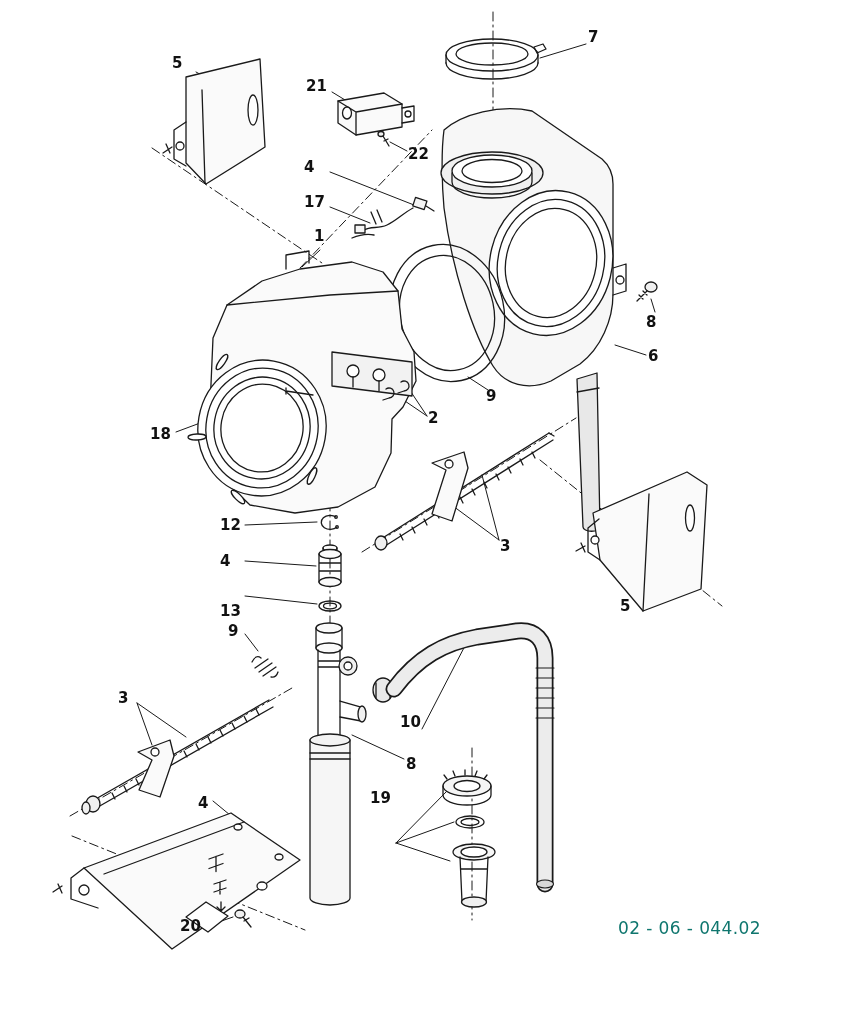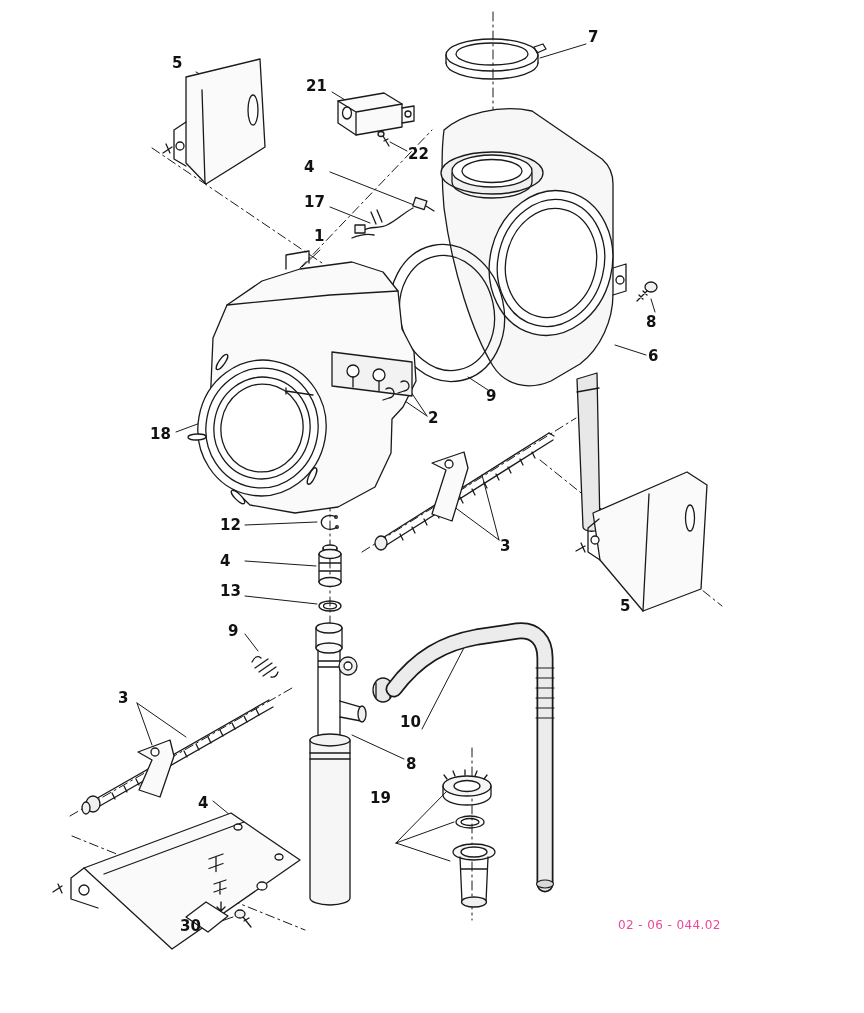--- a/index.html
+++ b/index.html
@@ -14,22 +14,22 @@
   .callout{
     position:absolute;
     font-weight:bold;
     font-size:15px;
     color:#111;
     line-height:1;
     user-select:none;
   }
   .drawing-number{
     position:absolute;
-    font-size:12px;
-    color:#ec4899;
+    font-size:17px;
+    color:#0f766e;
     letter-spacing:0.4px;
   }
   .ln{stroke:#1a1a1a;stroke-width:1.3;stroke-linecap:round;stroke-linejoin:round;}
   .cl path{stroke:#1a1a1a;stroke-width:1;fill:none;stroke-dasharray:9 4 2 4;}
   .leader path{stroke:#1a1a1a;stroke-width:1;fill:none;}
 </style>
 </head>
 <body>
 
 <div id="canvas">
@@ -292,25 +292,25 @@
 <div class="callout" style="left:304px;top:195px">17</div>
 <div class="callout" style="left:314px;top:229px">1</div>
 <div class="callout" style="left:646px;top:315px">8</div>
 <div class="callout" style="left:648px;top:349px">6</div>
 <div class="callout" style="left:486px;top:389px">9</div>
 <div class="callout" style="left:428px;top:411px">2</div>
 <div class="callout" style="left:150px;top:427px">18</div>
 <div class="callout" style="left:220px;top:518px">12</div>
 <div class="callout" style="left:500px;top:539px">3</div>
 <div class="callout" style="left:220px;top:554px">4</div>
-<div class="callout" style="left:220px;top:584px">13</div>
+<div class="callout" style="left:220px;top:604px">13</div>
 <div class="callout" style="left:620px;top:599px">5</div>
 <div class="callout" style="left:228px;top:624px">9</div>
 <div class="callout" style="left:118px;top:691px">3</div>
 <div class="callout" style="left:400px;top:715px">10</div>
 <div class="callout" style="left:406px;top:757px">8</div>
 <div class="callout" style="left:198px;top:796px">4</div>
 <div class="callout" style="left:370px;top:791px">19</div>
-<div class="callout" style="left:180px;top:919px">30</div>
+<div class="callout" style="left:180px;top:919px">20</div>
 
 <div class="drawing-number" style="left:618px;top:918px">02 - 06 - 044.02</div>
 
 </div>
 
 </body></html>

